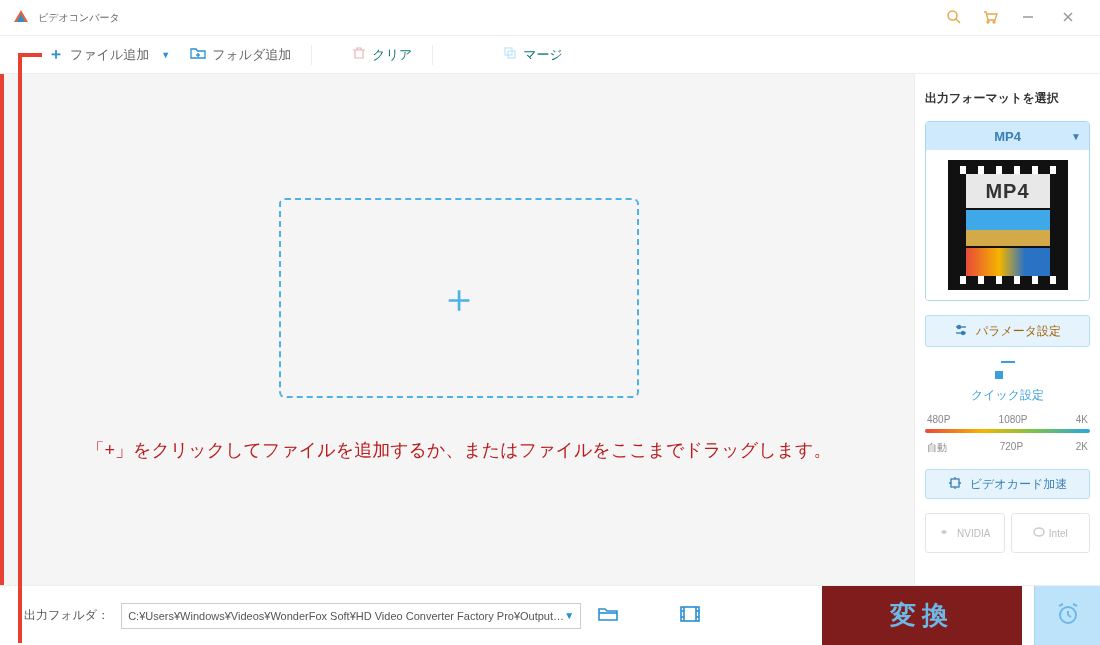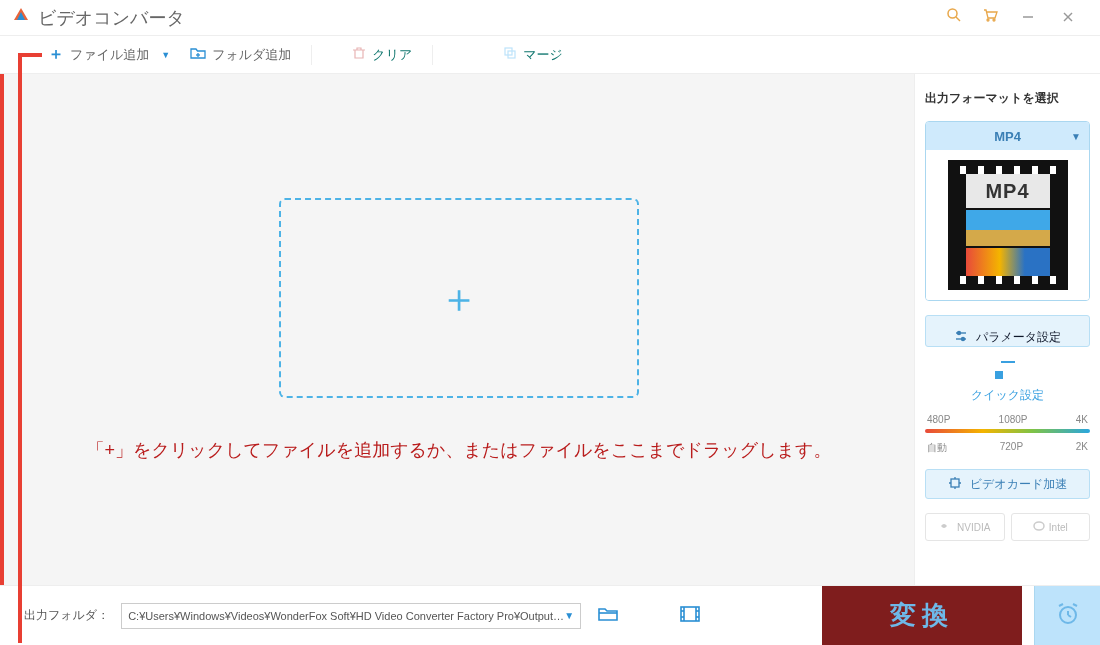--- a/index.html
+++ b/index.html
@@ -1,19 +1,19 @@
 <!DOCTYPE html>
 <html><head>
   <meta charset="utf-8">
   <style>
     * { margin: 0; padding: 0; box-sizing: border-box; font-family: "Meiryo", "Yu Gothic", sans-serif; }
     body { width: 1100px; height: 645px; background: #fff; overflow: hidden; position: relative; }
     .titlebar {
       height: 36px; display: flex; align-items: center; padding: 0 12px;
-      border-bottom: 1px solid #eee; color: #666; font-size: 18px;
+      border-bottom: 1px solid #eee; color: #666; font-size: 10px;
     }
     .titlebar .logo { margin-right: 8px; }
     .titlebar .title { flex: 1; }
     .titlebar .win-btn { width: 40px; text-align: center; color: #bbb; cursor: pointer; }
     .titlebar .icon-btn { width: 36px; text-align: center; color: #e8a74a; }
     .toolbar {
       height: 38px; display: flex; align-items: center; gap: 4px;
       padding: 0 24px 0 40px; border-bottom: 1px solid #eee; font-size: 13px; color: #666;
     }
     .toolbar .tb-item { display: flex; align-items: center; gap: 6px; padding: 4px 8px; cursor: pointer; }
@@ -62,36 +62,36 @@
     .film-frame .scene1 {
       position: absolute; top: 50px; left: 18px; width: 84px; height: 36px;
       background: linear-gradient(to bottom, #3fa8e8 0%, #3fa8e8 55%, #d4a94a 55%, #d4a94a 100%);
     }
     .film-frame .scene2 {
       position: absolute; top: 88px; left: 18px; width: 84px; height: 28px;
       background: linear-gradient(to right, #e84a3a 0%, #f4b400 40%, #2a72c4 70%, #2a72c4 100%);
     }
     .param-btn {
       height: 32px; border: 1px solid #b8dff5; background: #e5f3fc; border-radius: 3px;
-      display: flex; align-items: flex-end; justify-content: center; gap: 8px;
-      color: #0f172a; font-size: 12px; cursor: pointer;
+      display: flex; align-items: center; justify-content: center; gap: 8px;
+      color: #a16207; font-size: 12px; cursor: pointer;
     }
     .quick-set { }
     .quick-title { color: #39a0e0; font-size: 12px; display: flex; align-items: center; gap: 8px; margin-bottom: 10px; flex-direction: column; }
     .quick-title::before { content: ""; width: 14px; height: 2px; background: #39a0e0; display: inline-block; position: relative; }
     .res-row1, .res-row2 { display: flex; justify-content: space-between; font-size: 10px; color: #888; padding: 0 2px; }
     .res-bar { height: 4px; margin: 4px 0 8px 0; background: linear-gradient(to right, #e84a3a 0%, #f4b400 35%, #7fc346 65%, #2aa6de 100%); position: relative; border-radius: 2px; }
     .vcard-btn {
       height: 30px; border: 1px solid #b8dff5; background: #e5f3fc; border-radius: 3px;
       display: flex; align-items: center; justify-content: center; gap: 8px;
       color: #3a7fb5; font-size: 12px; cursor: pointer;
     }
     .gpu-row { display: flex; gap: 6px; }
     .gpu-chip {
-      flex: 1; height: 28px; border: 1px solid #e5e5e5; border-radius: 3px;
+      flex: 1; height: 40px; border: 1px solid #e5e5e5; border-radius: 3px;
       display: flex; align-items: center; justify-content: center; gap: 4px;
       color: #bbb; font-size: 10px;
     }
     .bottombar {
       height: 60px; display: flex; align-items: center; gap: 12px;
       padding: 0 0 0 24px; border-top: 1px solid #eee; font-size: 12px; color: #555;
     }
     .out-label { white-space: nowrap; }
     .out-path {
       width: 460px; height: 26px; border: 1px solid #ccc; display: flex; align-items: center;

